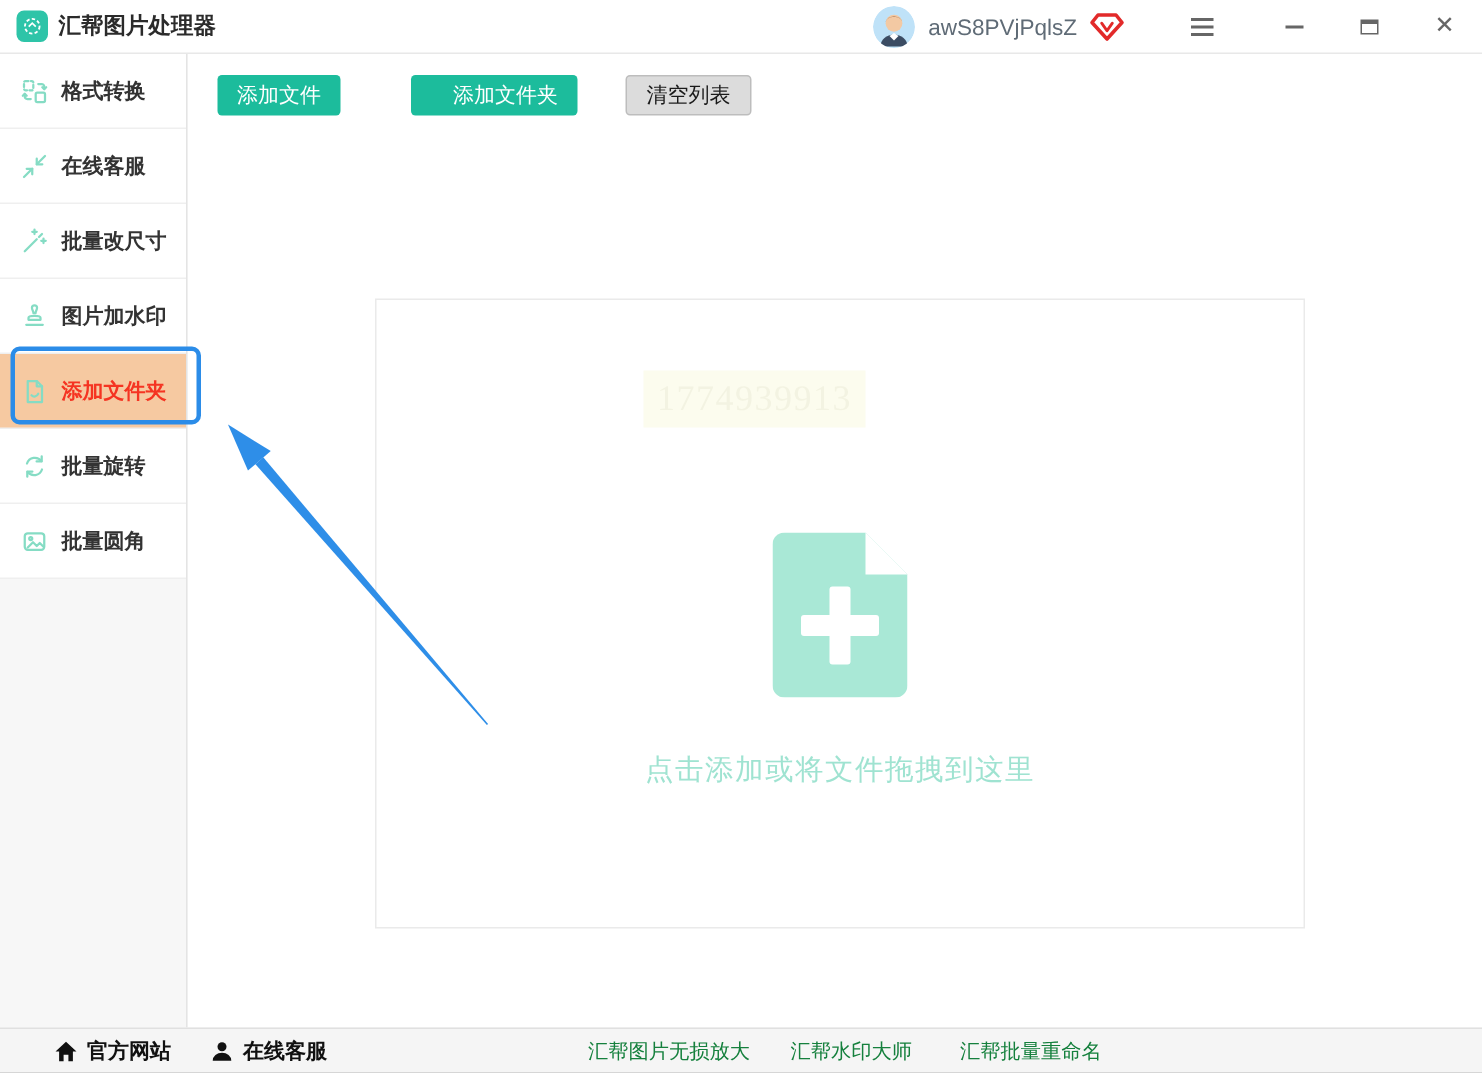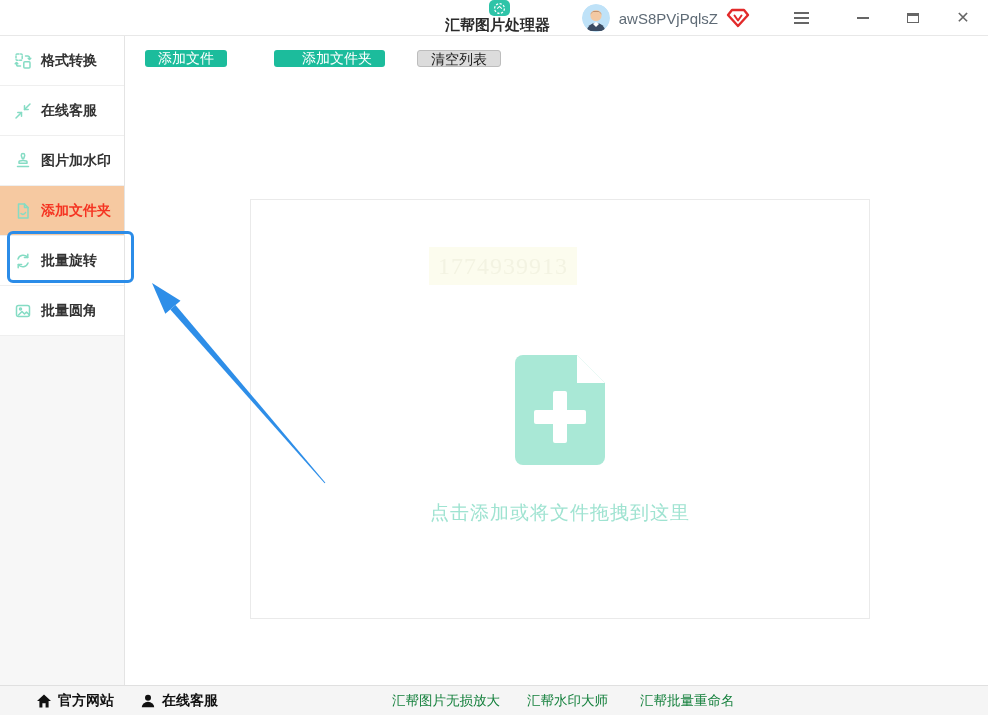--- a/index.html
+++ b/index.html
@@ -1,21 +1,21 @@
 <!DOCTYPE html>
 <html><head>
 <meta charset="utf-8">
 <style>
   * { margin:0; padding:0; box-sizing:border-box; }
   body { font-family:"Liberation Sans", sans-serif; background:#888; }
   .window { position:relative; width:988px; height:715px; background:#fff; overflow:hidden; }
 
   
   .titlebar { position:absolute; top:0; left:0; right:0; height:36px; background:#fff;
-              border-bottom:1px solid #e8e8e8; display:flex; align-items:center; z-index:10;flex-direction:column; }
+              border-bottom:1px solid #e8e8e8; display:flex; align-items:center; z-index:10; }
   .app-logo { width:21px; height:21px; margin-left:11px; border-radius:5px; background:#2ec4a8;
               display:flex; align-items:center; justify-content:center; }
   .app-title { margin-left:7px; font-size:15px; color:#2b2b2b; font-weight:600; }
   .tb-right { position:absolute; right:0; top:0; height:36px; display:flex; align-items:center; }
   .avatar { width:28px; height:28px; border-radius:50%; overflow:hidden; }
   .username { margin-left:9px; font-size:15px; color:#5f6b76; }
   .vip-badge { margin-left:8px; width:24px; height:24px; }
   .win-btn { width:50px; height:36px; display:flex; align-items:center; justify-content:center;
              color:#666; cursor:pointer; }
   .menu-btn { margin-left:14px; display:flex; flex-direction:column; gap:3px; }
@@ -37,21 +37,21 @@
 
   
   .annotation-box { position:absolute; left:7px; top:231px; width:127px; height:52px;
                     border:3px solid #2b8ce8; border-radius:6px; z-index:40; pointer-events:none; }
   .annotation-arrow { position:absolute; left:0; top:0; width:988px; height:715px;
                       z-index:40; pointer-events:none; }
 
   
   .main { position:absolute; top:36px; left:125px; right:0; bottom:30px; background:#fff; }
   .toolbar { position:absolute; top:14px; left:0; display:flex; align-items:center; }
-  .btn { height:17px; padding:0 13px; font-size:14px; border-radius:3px; border:none;
+  .btn { height:27px; padding:0 13px; font-size:14px; border-radius:3px; border:none;
          cursor:pointer; font-family:"Liberation Sans", sans-serif; }
   .btn-teal { background:#1cbc9c; color:#fff; }
   .btn-gray { background:#dcdcdc; color:#1a1a1a; border:1px solid #bdbdbd; }
   .btn-add-files { margin-left:20px; }
   .btn-add-folder { margin-left:47px;padding-left:28px; }
   .btn-clear { margin-left:32px; }
 
   .dropzone { position:absolute; left:125px; top:163px; width:620px; height:420px;
               border:1px solid #eaeaea; background:#fff; cursor:pointer; }
   .dz-watermark { position:absolute; left:178px; top:47px; width:148px; height:38px;
@@ -145,20 +145,31 @@
         <svg width="18" height="18" viewBox="0 0 18 18">
           <path d="M16 2 L10.5 7.5"></path>
           <path d="M10.5 3.8 V7.5 H14.2"></path>
           <path d="M2 16 L7.5 10.5"></path>
           <path d="M7.5 14.2 V10.5 H3.8"></path>
         </svg>
       </span>
       <span class="s-label">在线客服</span>
     </div>
 
+    <div class="side-item">
+      <span class="s-icon">
+        <svg width="18" height="18" viewBox="0 0 18 18">
+          <path d="M2.5 15.5 L10.5 7.5"></path>
+          <path d="M12 6 l2 -2"></path>
+          <path d="M13.5 8.5 h3 M15 7 v3"></path>
+          <path d="M7.5 2.5 h3 M9 1 v3"></path>
+        </svg>
+      </span>
+      <span class="s-label">批量改尺寸</span>
+    </div>
 
     <div class="side-item">
       <span class="s-icon">
         <svg width="18" height="18" viewBox="0 0 18 18">
           <path d="M7.3 3.2 a1.7 1.7 0 0 1 3.4 0 c0 1.5 -1 2.2 -1 3.6 h-1.4 c0 -1.4 -1 -2.1 -1 -3.6 z"></path>
           <path d="M5 9.8 c0 -1.6 8 -1.6 8 0 v1.4 H5 z"></path>
           <path d="M3.5 14.5 h11"></path>
         </svg>
       </span>
       <span class="s-label">图片加水印</span>

